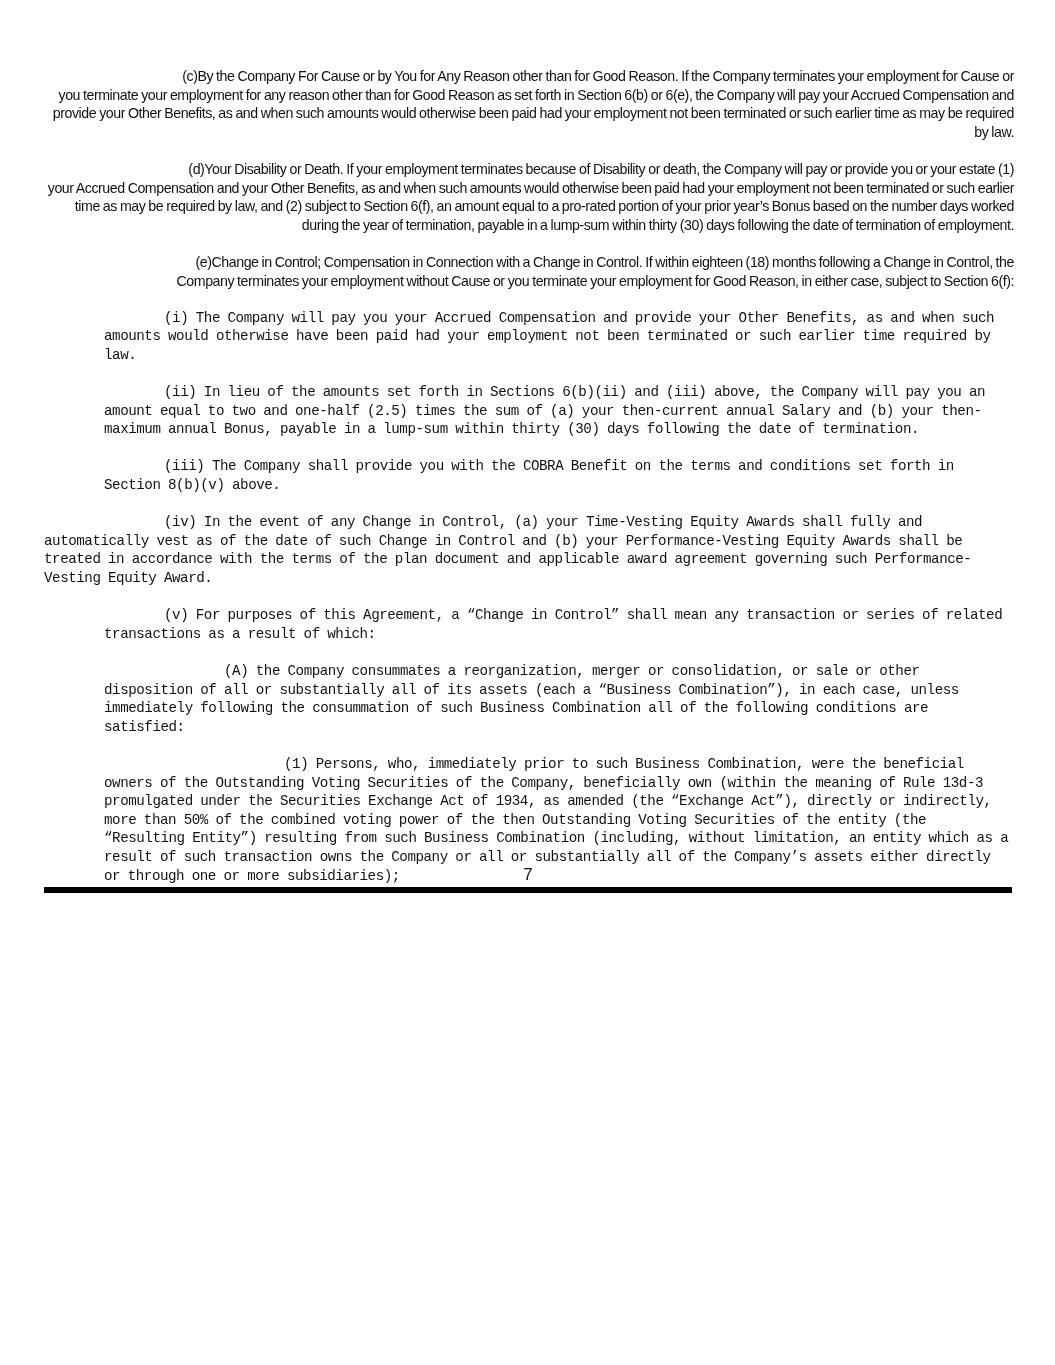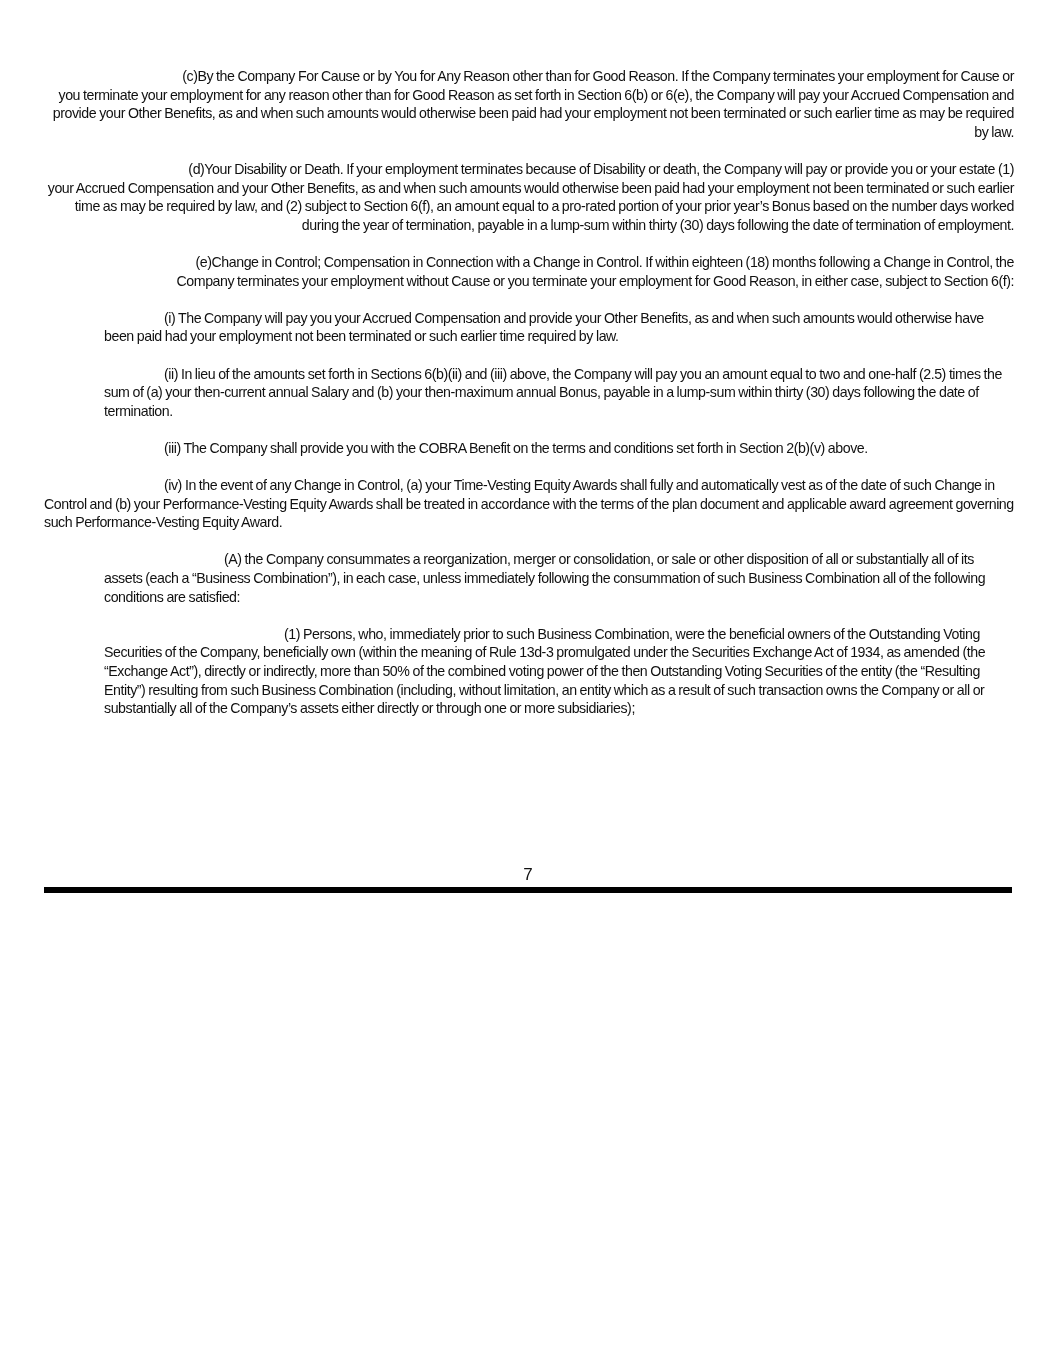--- a/index.html
+++ b/index.html
@@ -5,42 +5,43 @@
     html, body { margin: 0; padding: 0; background: #ffffff; }
     body { width: 1055px; height: 1365px; position: relative; overflow: hidden; }
     .page {
       position: absolute; left: 44px; top: 67px; width: 970px;
       font-family: "Liberation Sans", sans-serif;
       font-size: 14.2px; line-height: 18.6px; color: #111111;
       letter-spacing: -0.45px; word-spacing: -0.5px;
     }
     .para { margin: 0 0 18.6px 0; text-align: right; }
     .lbl { display: inline-block; width: 80px; padding-left: 60px; box-sizing: content-box; }
-    .sub { margin: 0 0 18.6px 60px; }
+    .sub { margin: 0 0 18.6px 60px; font-family: Liberation Mono, monospace; }
     .ind1 { display: inline-block; width: 60px; }
     .ind2 { display: inline-block; width: 120px; }
     .ind3 { display: inline-block; width: 180px; }
     .footer { position: absolute; left: 44px; top: 865px; width: 968px; }
     .pagenum { text-align: center; font-family: "Liberation Sans", sans-serif; font-size: 17px; color: #111; height: 22px; }
     .rule { height: 6px; background: #000; margin-top: 0; }
   </style>
 </head>
 <body>
 
 <div class="page">
   <p class="para"><span class="lbl">(c)</span><span>By the Company For Cause or by You for Any Reason other than for Good Reason.</span><span> If the Company terminates your employment for Cause or you terminate your employment for any reason other than for Good Reason as set forth in Section 6(b) or 6(e), the Company will pay your Accrued Compensation and provide your Other Benefits, as and when such amounts would otherwise been paid had your employment not been terminated or such earlier time as may be required by law.</span></p>
 
   <p class="para"><span class="lbl">(d)</span><span>Your Disability or Death.</span><span> If your employment terminates because of Disability or death, the Company will pay or provide you or your estate (1) your Accrued Compensation and your Other Benefits, as and when such amounts would otherwise been paid had your employment not been terminated or such earlier time as may be required by law, and (2) subject to Section 6(f), an amount equal to a pro-rated portion of your prior year’s Bonus based on the number days worked during the year of termination, payable in a lump-sum within thirty (30) days following the date of termination of employment.</span></p>
 
   <p class="para"><span class="lbl">(e)</span><span>Change in Control; Compensation in Connection with a Change in Control.</span><span> If within eighteen (18) months following a Change in Control, the Company terminates your employment without Cause or you terminate your employment for Good Reason, in either case, subject to Section 6(f):</span></p>
 
   <p class="sub"><span class="ind1"></span><span>(i) The Company will pay you your Accrued Compensation and provide your Other Benefits, as and when such amounts would otherwise have been paid had your employment not been terminated or such earlier time required by law.</span></p>
   <p class="sub"><span class="ind1"></span><span>(ii) In lieu of the amounts set forth in Sections 6(b)(ii) and (iii) above, the Company will pay you an amount equal to two and one-half (2.5) times the sum of (a) your then-current annual Salary and (b) your then-maximum annual Bonus, payable in a lump-sum within thirty (30) days following the date of termination.</span></p>
-  <p class="sub"><span class="ind1"></span><span>(iii) The Company shall provide you with the COBRA Benefit on the terms and conditions set forth in Section 2(b)(v) above.</span></p>
+  <p class="sub"><span class="ind1"></span><span>(iii) The Company shall provide you with the COBRA Benefit on the terms and conditions set forth in Section 8(b)(v) above.</span></p>
   <p class="sub" style="margin-left:0"><span class="ind2"></span><span>(iv) In the event of any Change in Control, (a) your Time-Vesting Equity Awards shall fully and automatically vest as of the date of such Change in Control and (b) your Performance-Vesting Equity Awards shall be treated in accordance with the terms of the plan document and applicable award agreement governing such Performance-Vesting Equity Award.</span></p>
+  <p class="sub"><span class="ind1"></span><span>(v) For purposes of this Agreement, a “Change in Control” shall mean any transaction or series of related transactions as a result of which:</span></p>
 
   <p class="sub"><span class="ind2"></span><span>(A) the Company consummates a reorganization, merger or consolidation, or sale or other disposition of all or substantially all of its assets (each a “Business Combination”), in each case, unless immediately following the consummation of such Business Combination all of the following conditions are satisfied:</span></p>
   <p class="sub"><span class="ind3"></span><span>(1) Persons, who, immediately prior to such Business Combination, were the beneficial owners of the Outstanding Voting Securities of the Company, beneficially own (within the meaning of Rule 13d-3 promulgated under the Securities Exchange Act of 1934, as amended (the “Exchange Act”), directly or indirectly, more than 50% of the combined voting power of the then Outstanding Voting Securities of the entity (the “Resulting Entity”) resulting from such Business Combination (including, without limitation, an entity which as a result of such transaction owns the Company or all or substantially all of the Company’s assets either directly or through one or more subsidiaries);</span></p>
 </div>
 
 <div class="footer">
   <div class="pagenum">7</div>
   <div class="rule"></div>
 </div>
 

